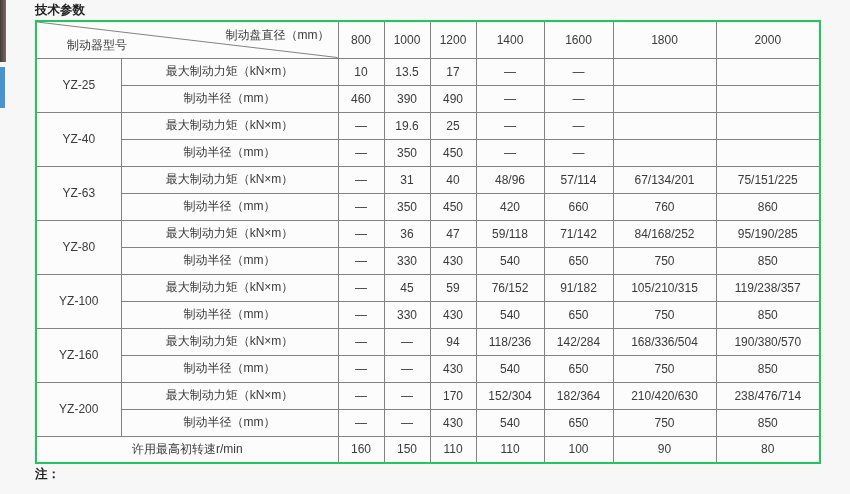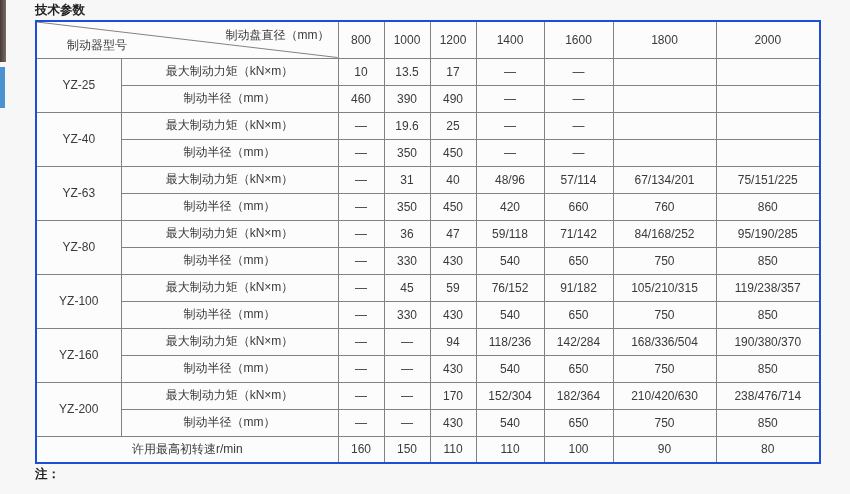--- a/index.html
+++ b/index.html
@@ -20,21 +20,21 @@
     position:absolute; left:35px; top:2px;
     font-size:12.5px; font-weight:bold; color:#1f1f1f;
   }
   .note {
     position:absolute; left:35px; top:466px;
     font-size:12.5px; font-weight:bold; color:#1f1f1f;
   }
   table.spec {
     position:absolute; left:35px; top:20px;
     border-collapse:collapse; table-layout:fixed;
-    background:#fcfcfc; border:2px solid #1d4ed8;
+    background:#fcfcfc; border:2px solid #22c55e;
   }
   table.spec td, table.spec th {
     border:1px solid #828282;
     font-size:12px; font-weight:normal; color:#3a3a3a;
     text-align:center; vertical-align:middle; padding:0;
     overflow:hidden; white-space:nowrap;
   }
   tr.hdr  { height:37px; }
   tr.row  { height:27px; }
   .diag-cell { position:relative; }
@@ -194,21 +194,21 @@
 
     <tr class="row">
       <td rowspan="2">YZ-160</td>
       <td>最大制动力矩（kN×m）</td>
       <td>—</td>
       <td>—</td>
       <td>94</td>
       <td>118/236</td>
       <td>142/284</td>
       <td>168/336/504</td>
-      <td>190/380/370</td>
+      <td>190/380/570</td>
     </tr>
     <tr class="row">
       <td>制动半径（mm）</td>
       <td>—</td>
       <td>—</td>
       <td>430</td>
       <td>540</td>
       <td>650</td>
       <td>750</td>
       <td>850</td>

